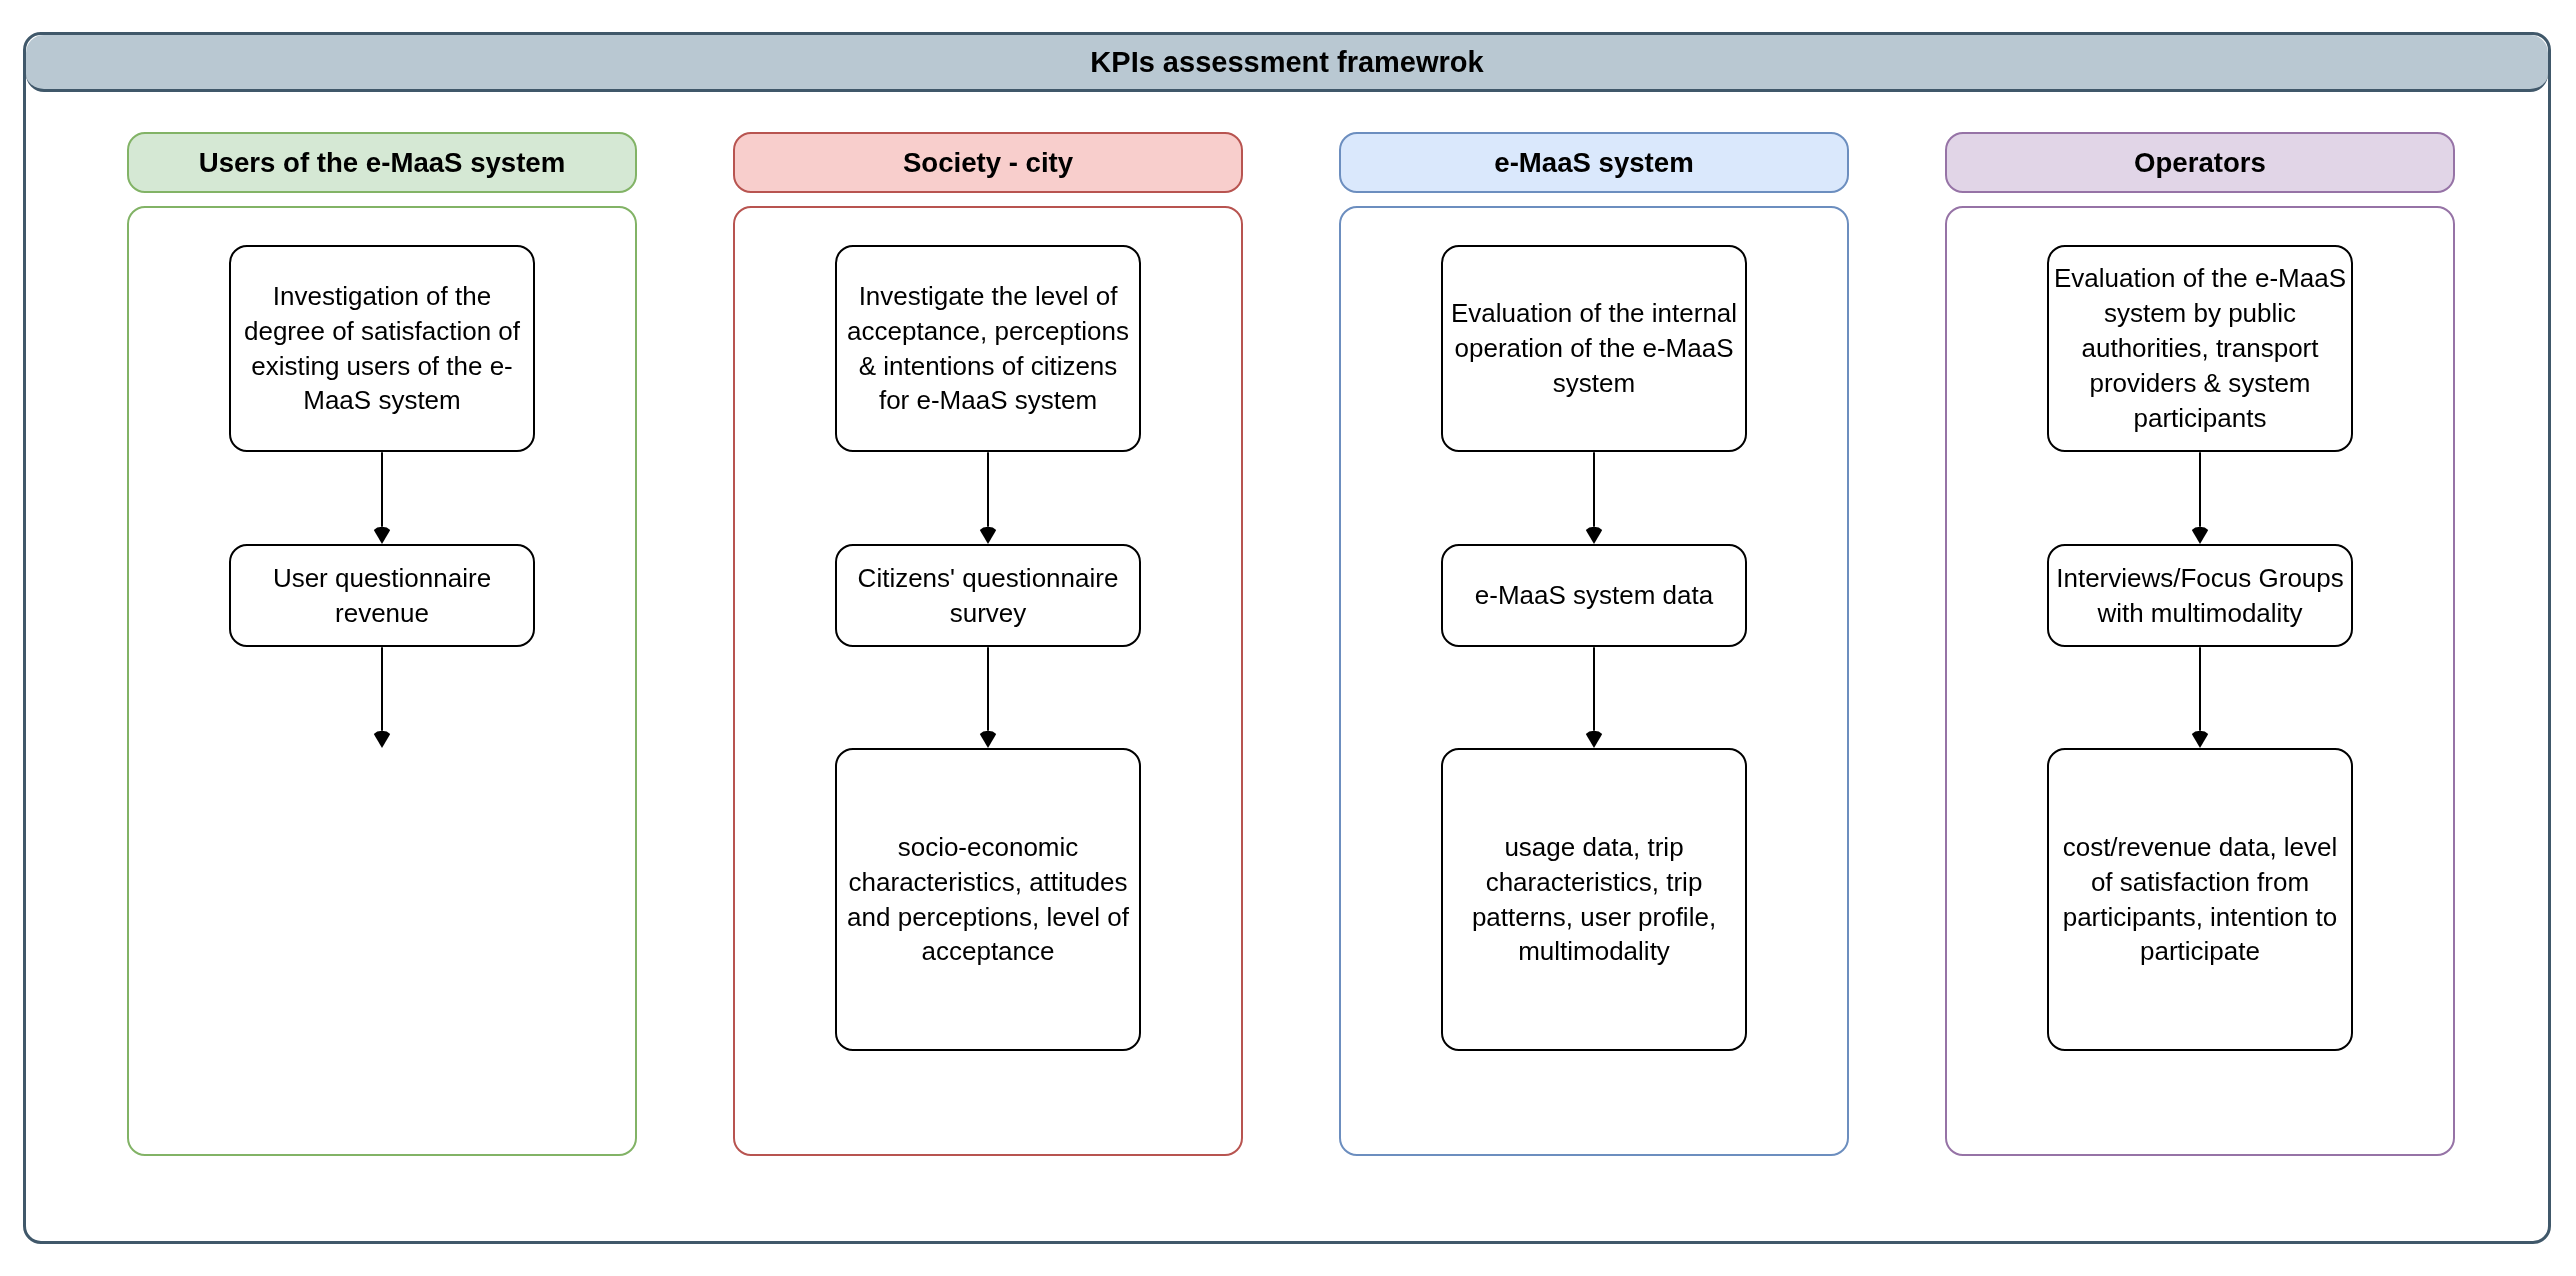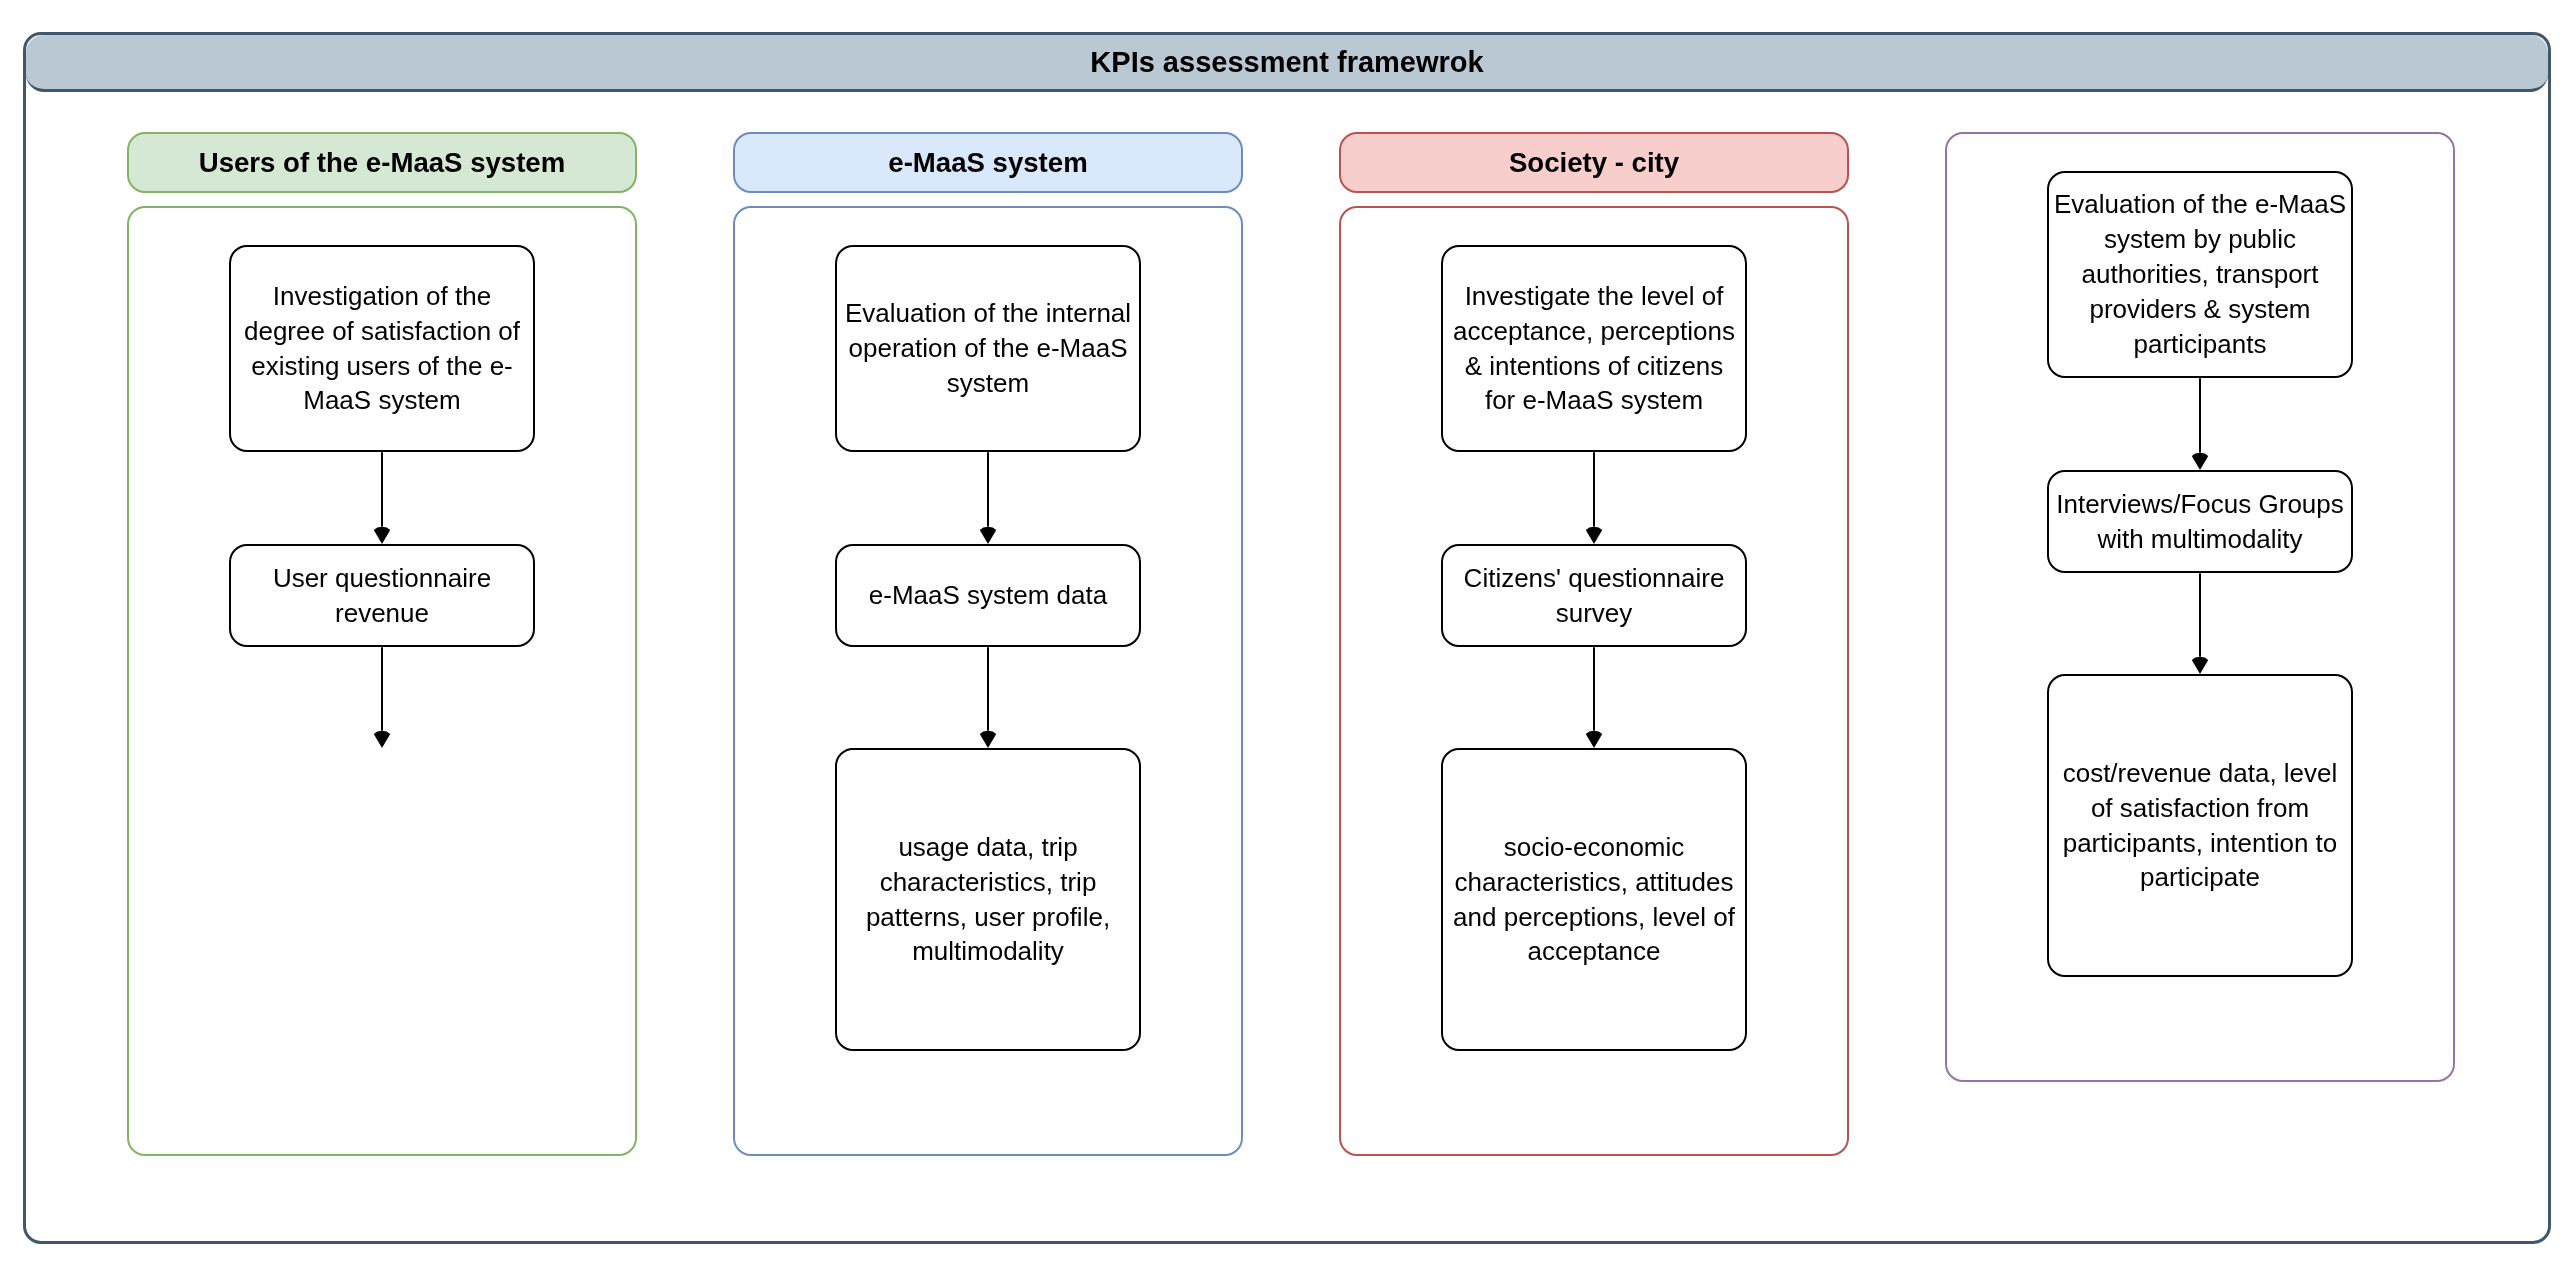--- a/index.html
+++ b/index.html
@@ -79,55 +79,56 @@
           <div class="arrow-head"></div>
         </div>
         <div class="node n2">User questionnaire revenue</div>
         <div class="arrow a2">
           <div class="arrow-line"></div>
           <div class="arrow-head"></div>
         </div>
       </div>
     </div>
 
+    <div class="column" style="--fill: #f8cecc; --border: #b85450;">
+      <div class="col-header">Society - city</div>
+      <div class="col-body">
+        <div class="node n1">Investigate the level of acceptance, perceptions &amp; intentions of citizens for e-MaaS system</div>
+        <div class="arrow a1">
+          <div class="arrow-line"></div>
+          <div class="arrow-head"></div>
+        </div>
+        <div class="node n2">Citizens' questionnaire survey</div>
+        <div class="arrow a2">
+          <div class="arrow-line"></div>
+          <div class="arrow-head"></div>
+        </div>
+        <div class="node n3">socio-economic characteristics, attitudes and perceptions, level of acceptance</div>
+      </div>
+    </div>
+
     <div class="column" style="--fill: #dae8fc; --border: #6c8ebf;">
       <div class="col-header">e-MaaS system</div>
       <div class="col-body">
         <div class="node n1">Evaluation of the internal operation of the e-MaaS system</div>
         <div class="arrow a1">
           <div class="arrow-line"></div>
           <div class="arrow-head"></div>
         </div>
         <div class="node n2">e-MaaS system data</div>
         <div class="arrow a2">
           <div class="arrow-line"></div>
           <div class="arrow-head"></div>
         </div>
         <div class="node n3">usage data, trip characteristics, trip patterns, user profile, multimodality</div>
       </div>
     </div>
 
-    <div class="column" style="--fill: #f8cecc; --border: #b85450;">
-      <div class="col-header">Society - city</div>
-      <div class="col-body">
-        <div class="node n1">Investigate the level of acceptance, perceptions &amp; intentions of citizens for e-MaaS system</div>
-        <div class="arrow a1">
-          <div class="arrow-line"></div>
-          <div class="arrow-head"></div>
-        </div>
-        <div class="node n2">Citizens' questionnaire survey</div>
-        <div class="arrow a2">
-          <div class="arrow-line"></div>
-          <div class="arrow-head"></div>
-        </div>
-        <div class="node n3">socio-economic characteristics, attitudes and perceptions, level of acceptance</div>
-      </div>
-    </div>
-
     <div class="column" style="--fill: #e1d5e7; --border: #9673a6;">
+      <div class="col-header">Operators</div>
       <div class="col-body">
         <div class="node n1">Evaluation of the e-MaaS system by public authorities, transport providers &amp; system participants</div>
         <div class="arrow a1">
           <div class="arrow-line"></div>
           <div class="arrow-head"></div>
         </div>
         <div class="node n2">Interviews/Focus Groups with multimodality</div>
         <div class="arrow a2">
           <div class="arrow-line"></div>
           <div class="arrow-head"></div>

